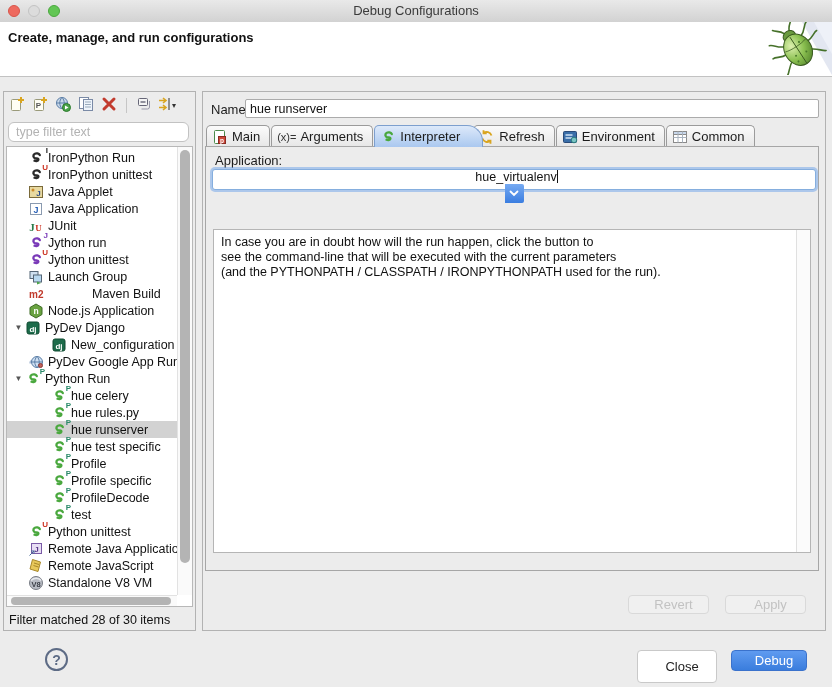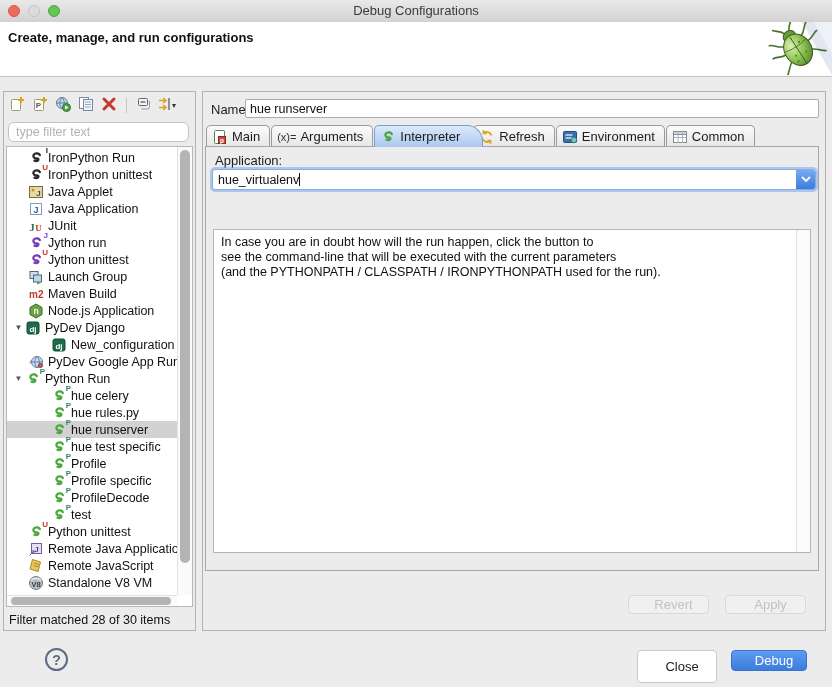--- a/index.html
+++ b/index.html
@@ -63,21 +63,21 @@
     margin-right:1px;font-size:13px;color:#1c1c1c;position:relative;}
   .tab .tico{width:16px;height:16px;display:flex;align-items:center;justify-content:center;}
   .tab.selected{background:linear-gradient(#dde9fa,#aac8ef);border-color:#7d9fce;
     border-top-right-radius:16px;padding-right:22px;margin-right:-10px;z-index:3;}
   .args-glyph{font-size:11px;color:#333;letter-spacing:0;}
 
   .content-box{left:2px;top:54px;width:614px;height:425px;border:1px solid #a6a6a6;box-sizing:border-box;background:#ececec;}
   .interp-label{left:9px;top:6px;font-size:13px;}
   .combo{left:6px;top:22px;width:604px;height:21px;box-sizing:border-box;background:#fff;
     border:1px solid #85aede;border-radius:3px;box-shadow:0 0 0 2px rgba(120,170,235,.55);
-    display:flex;align-items:center;}
+    display:flex;align-items:center;flex-direction:column;}
   .combo-text{font-size:12.5px;color:#111;padding-left:5px;flex:1;}
   .caret{display:inline-block;width:1px;height:13px;background:#111;vertical-align:-2px;}
   .combo-btn{width:19px;height:19px;margin:0;border-radius:0 2px 2px 0;
     background:linear-gradient(#76aaf2,#3a7de0);display:flex;align-items:center;justify-content:center;flex:0 0 19px;}
   .cmd-btn{left:9px;top:53px;width:595px;height:20px;box-sizing:border-box;background:#fff;
     border:1px solid #c6c6c6;border-radius:4px;font-size:12.5px;color:#333;
     display:flex;align-items:center;justify-content:center;font-family:inherit;}
   .info-area{left:7px;top:82px;width:598px;height:324px;box-sizing:border-box;background:#fff;
     border:1px solid #b5b5b5;}
   .info-text{position:absolute;left:7px;top:5px;right:20px;font-size:12.5px;line-height:15px;
@@ -273,21 +273,21 @@
 
     <span class="ticon">
             <svg width="16" height="16" viewBox="0 0 16 16">
               <rect x="2" y="2.5" width="8" height="7" fill="#cfe0f0" stroke="#567"></rect>
               <rect x="5.5" y="6" width="8" height="7" fill="#b8d8f0" stroke="#567"></rect>
               <path d="M9 12.5 l4 1.5 -4 1.5 z" fill="#4aa34a"></path>
             </svg>
           </span>
     <span class="tr-label">Launch Group</span>
   </div>
-        <div class="tree-row" style="padding-left: 21px;">
+        <div class="tree-row" style="padding-left: 21px; gap: 44px;">
 
     <span class="ticon">
             <svg width="16" height="16" viewBox="0 0 16 16">
               <text x="1" y="12" font-size="10" font-weight="bold" fill="#c0392b" font-family="sans-serif">m2</text>
             </svg>
           </span>
     <span class="tr-label">Maven Build</span>
   </div>
         <div class="tree-row" style="padding-left: 21px;">
 

